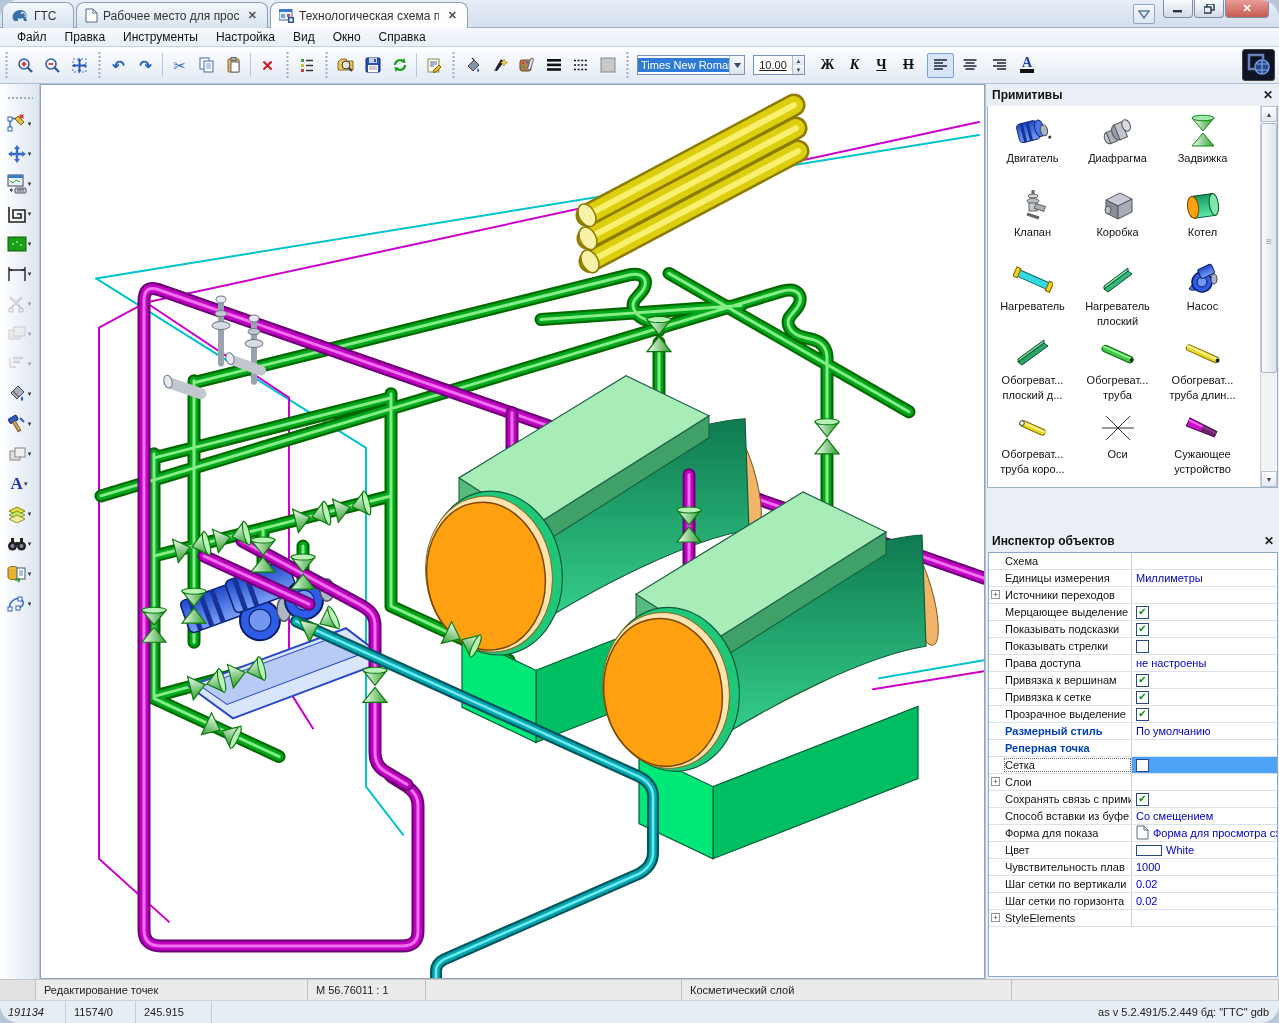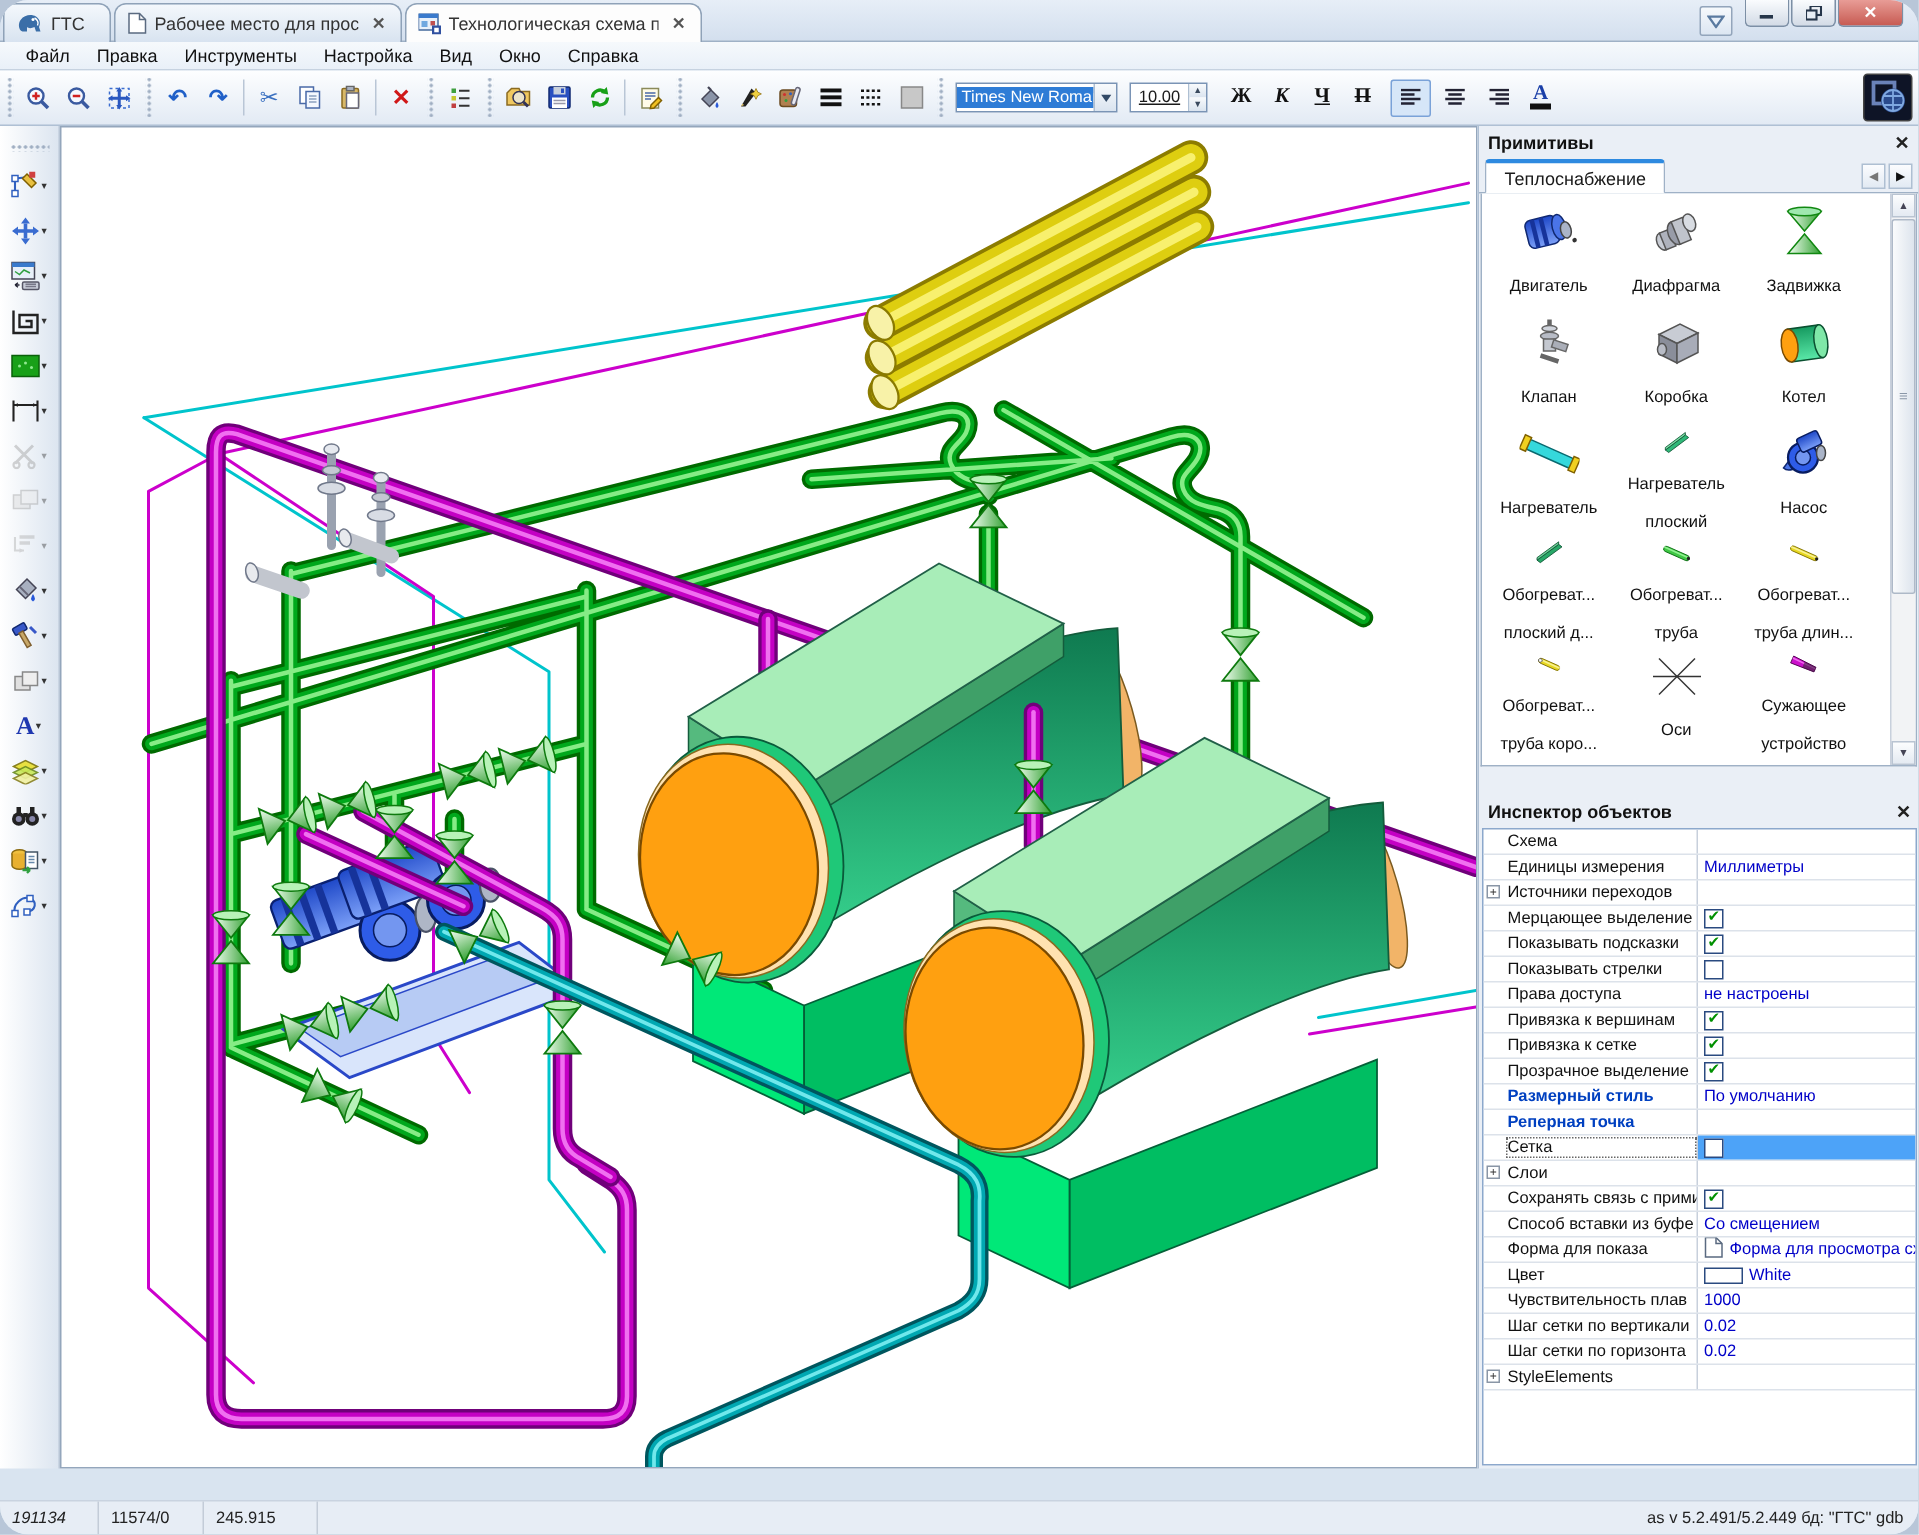--- a/index.html
+++ b/index.html
@@ -65,21 +65,21 @@
   #views{height:20px;display:flex;align-items:center;padding-left:6px;gap:4px;color:#222;}
   #views .va{font-size:8px;color:#444;}
   #ptabrow{height:23px;position:relative;border-bottom:1px solid #9FB1C6;}
   #ptab{position:absolute;left:4px;bottom:-1px;height:23px;padding:3px 12px 0 12px;background:#FFFFFF;border:1px solid #9FB1C6;border-bottom:1px solid #FFF;border-radius:3px 3px 0 0;border-top:3px solid #2E8AE0;}
   #ptabarrows{position:absolute;right:4px;top:3px;display:flex;gap:2px;}
   .parrow{width:16px;height:17px;border:1px solid #AEBFD2;background:linear-gradient(#FBFCFE,#E2EAF3);display:flex;align-items:center;justify-content:center;font-size:8px;color:#777;}
   .parrow.dark{color:#111;}
   #pcontent{position:relative;height:382px;background:#FFFFFF;border:1px solid #9FB1C6;border-top:none;margin:0 1px;}
   #pgrid{position:absolute;left:2px;top:4px;width:256px;display:grid;grid-template-columns:repeat(3,85px);grid-auto-rows:74px;}
   .pitem{display:flex;flex-direction:column;align-items:center;justify-content:flex-start;padding-top:4px;}
-  .pitem .plbl{font-size:11px;line-height:13px;text-align:center;color:#111;margin-top:12px;white-space:nowrap;}
+  .pitem .plbl{font-size:11px;line-height:13px;text-align:center;color:#111;margin-top:2px;white-space:nowrap;}
   #pscroll{position:absolute;right:0;top:0;width:17px;height:100%;background:#F2F3F5;border-left:1px solid #C8D0DC;}
   .sarr{position:absolute;left:0;width:16px;height:16px;background:linear-gradient(#FCFDFE,#E4EAF2);border:1px solid #B9C4D2;display:flex;align-items:center;justify-content:center;font-size:7px;color:#445;}
   #sthumb{position:absolute;left:0;top:17px;width:16px;height:250px;background:linear-gradient(90deg,#FAFBFC,#DDE4ED);border:1px solid #AEB9C8;border-radius:2px;}
   #sthumb:after{content:"≡";position:absolute;left:4px;top:112px;color:#8A97A8;font-size:10px;}
 
   
   #inspector{position:absolute;left:0;top:446px;width:294px;height:449px;}
   #igrid{position:absolute;left:2px;right:2px;top:22px;bottom:2px;background:#fff;border:1px solid #8CA8CC;overflow:hidden;}
   .irow{display:flex;height:17px;border-bottom:1px solid #DCE2EA;font-size:11px;}
   .igut{flex:0 0 14px;position:relative;border-right:0;}
@@ -706,27 +706,20 @@
       <use href="#vlv" transform="translate(165,598) rotate(76)"></use>
       <use href="#vlv" transform="translate(205,586) rotate(76)"></use>
     </svg>
   </div>
 
   <div id="rightcol">
     <div class="phdr">
       <span>Примитивы</span>
       <span class="px">✕</span>
     </div>
-    <div id="ptabrow">
-      <div id="ptab">Теплоснабжение</div>
-      <div id="ptabarrows">
-        <div class="parrow">◀</div>
-        <div class="parrow dark">▶</div>
-      </div>
-    </div>
     <div id="pcontent">
       <div id="pgrid">
           <div class="pitem">
             <svg width="40" height="36" viewBox="0 0 40 36">
               <g transform="rotate(-14 20 18)">
                 <rect x="5" y="7" width="21" height="19" rx="4" fill="url(#pgBlue)" stroke="#102870"></rect>
                 <rect x="9" y="7" width="3" height="19" fill="#16339A"></rect>
                 <rect x="15" y="7" width="3" height="19" fill="#16339A"></rect>
                 <ellipse cx="27" cy="16" rx="4.5" ry="8.5" fill="#4A74E8" stroke="#102870"></ellipse>
                 <ellipse cx="31" cy="19" rx="3.5" ry="5.5" fill="#AAB4C8" stroke="#444"></ellipse>
@@ -1045,20 +1038,28 @@
             <div class="igut">
               <div class="exp">+</div>
             </div>
             <div class="ilab">StyleElements</div>
             <div class="ival"></div>
           </div>
         </div>
     </div>
   </div>
 
+  <div id="status1">
+      <div class="scell first" style="width: 36px;"></div>
+      <div class="scell" style="width: 272px;">Редактирование точек</div>
+      <div class="scell" style="width: 118px;">М 56.76011 : 1</div>
+      <div class="scell" style="width: 256px;"></div>
+      <div class="scell" style="width: 330px;">Косметический слой</div>
+      <div class="scell" style="flex: 1 1 0%;"></div>
+    </div>
   <div id="status2">
       <div class="scell" style="width: 66px; font-style: italic;">191134</div>
       <div class="scell" style="width: 70px;">11574/0</div>
       <div class="scell" style="width: 76px;">245.915</div>
       <div class="sright">as  v 5.2.491/5.2.449  бд: "ГТС" gdb</div>
     </div>
 
 </div>
 
 </body></html>

